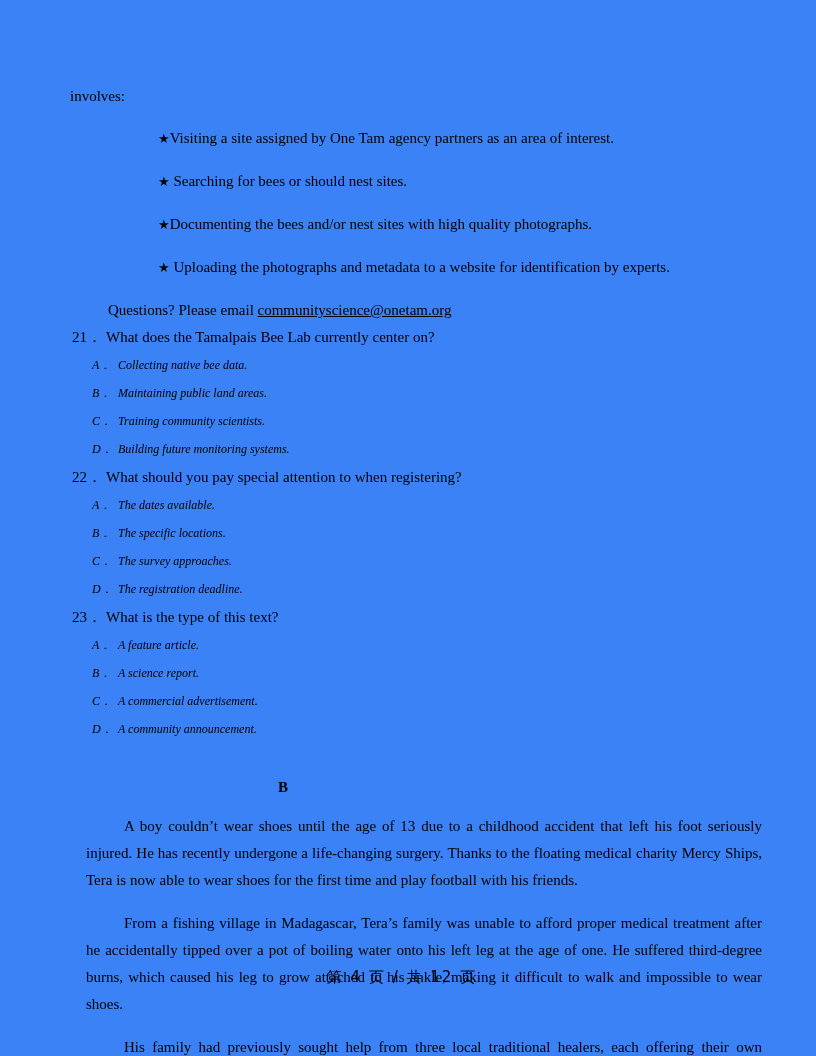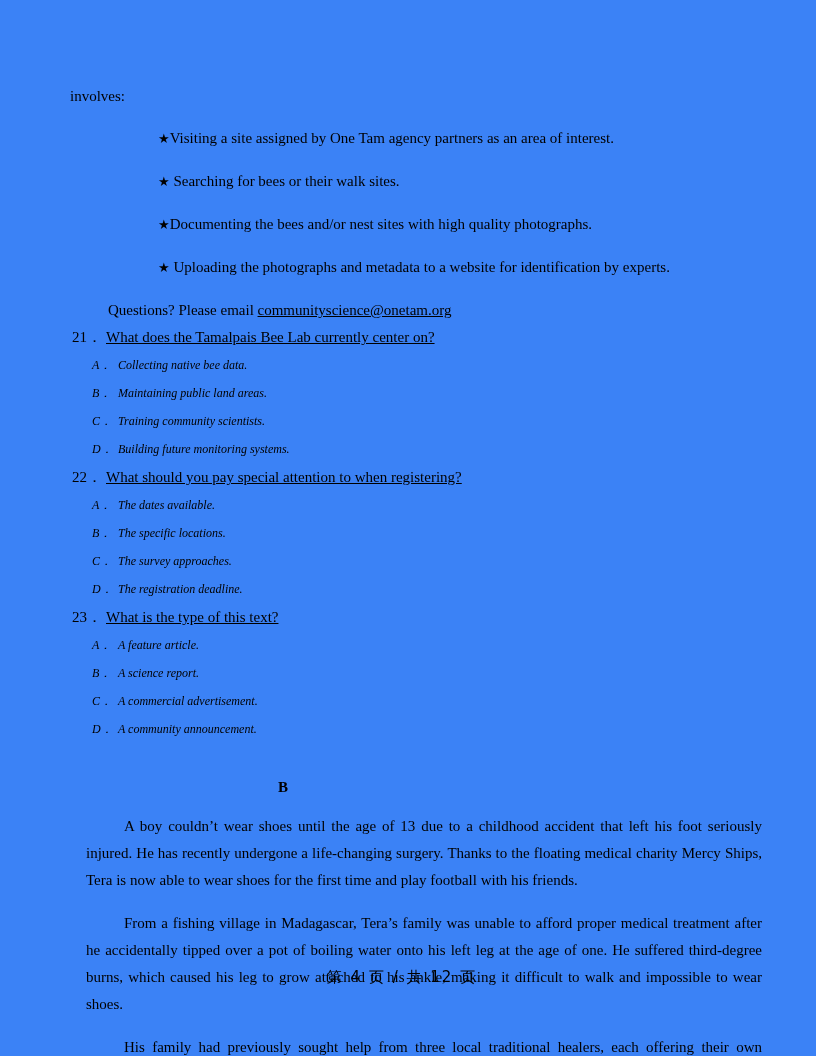--- a/index.html
+++ b/index.html
@@ -68,21 +68,20 @@
   
   .question-block {
     margin: 0;
   }
   .question-stem {
     font-size: 15px;
     line-height: 20px;
     margin: 0 0 8px 0;
     padding-left: 2px;
     white-space: nowrap;
-    text-decoration: underline;
   }
   .q-num {
     display: inline-block;
     min-width: 34px;
   }
   .option {
     font-size: 12px;
     line-height: 20px;
     margin: 0 0 8px 0;
     padding-left: 22px;
@@ -135,21 +134,21 @@
 <div class="page">
   <div class="content">
 
     <p class="lead-line">involves:</p>
 
     <ul class="star-list">
       <li class="star-item">
         <span class="star-glyph">★</span><span>Visiting a site assigned by One Tam agency partners as an area of interest.</span>
       </li>
       <li class="star-item">
-        <span class="star-glyph">★</span>&nbsp;<span>Searching for bees or their walk sites.</span>
+        <span class="star-glyph">★</span>&nbsp;<span>Searching for bees or should nest sites.</span>
       </li>
       <li class="star-item">
         <span class="star-glyph">★</span><span>Documenting the bees and/or nest sites with high quality photographs.</span>
       </li>
       <li class="star-item">
         <span class="star-glyph">★</span>&nbsp;<span>Uploading the photographs and metadata to a website for identification by experts.</span>
       </li>
     </ul>
 
     <p class="contact-line">

